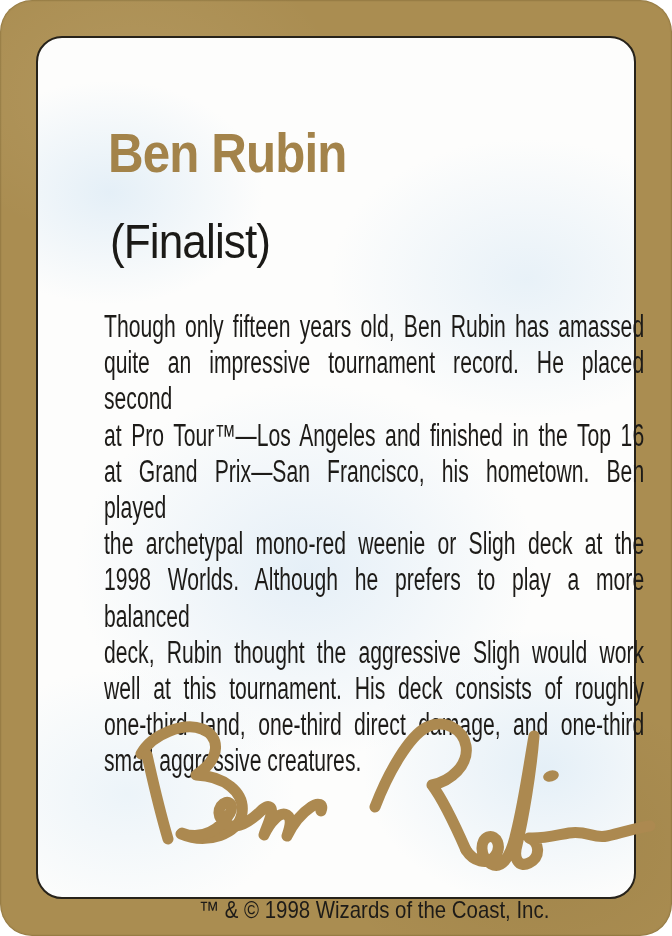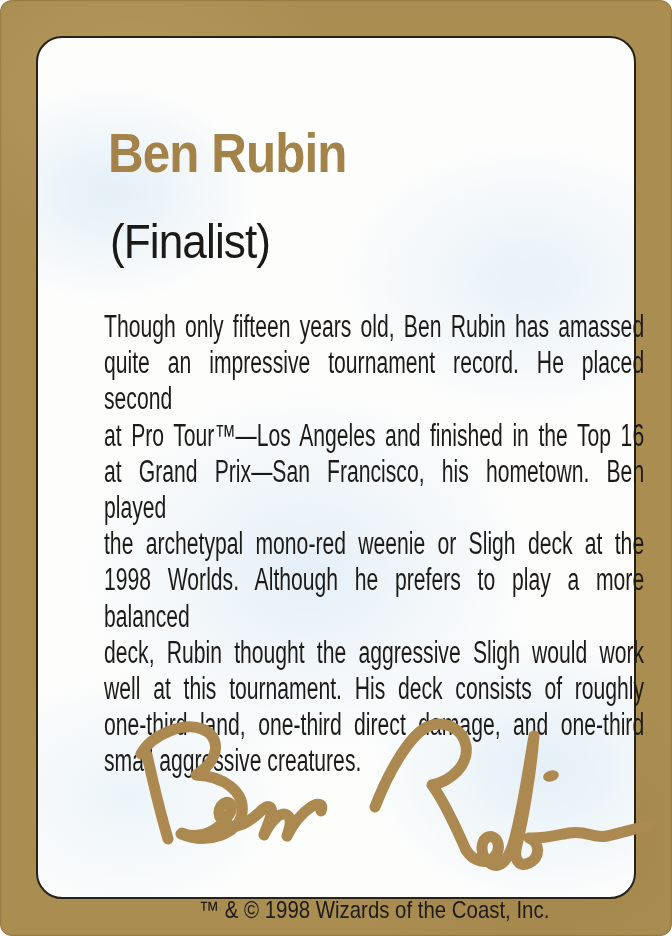--- a/index.html
+++ b/index.html
@@ -8,21 +8,21 @@
     background: #ffffff;
     width: 672px;
     height: 936px;
     font-family: "Liberation Sans", sans-serif;
     overflow: hidden;
   }
   .card {
     position: relative;
     width: 672px;
     height: 936px;
-    border-radius: 12px;
+    border-radius: 32px;
     background:
       radial-gradient(ellipse 300px 220px at 20% 10%, rgba(255,244,214,0.10), transparent 70%),
       radial-gradient(ellipse 300px 220px at 80% 90%, rgba(60,40,0,0.08), transparent 70%),
       #aa8d51;
     box-shadow: inset 0 0 2px rgba(60,45,10,0.6);
   }
   .inner-face {
     position: absolute;
     left: 36px;
     top: 36px;

